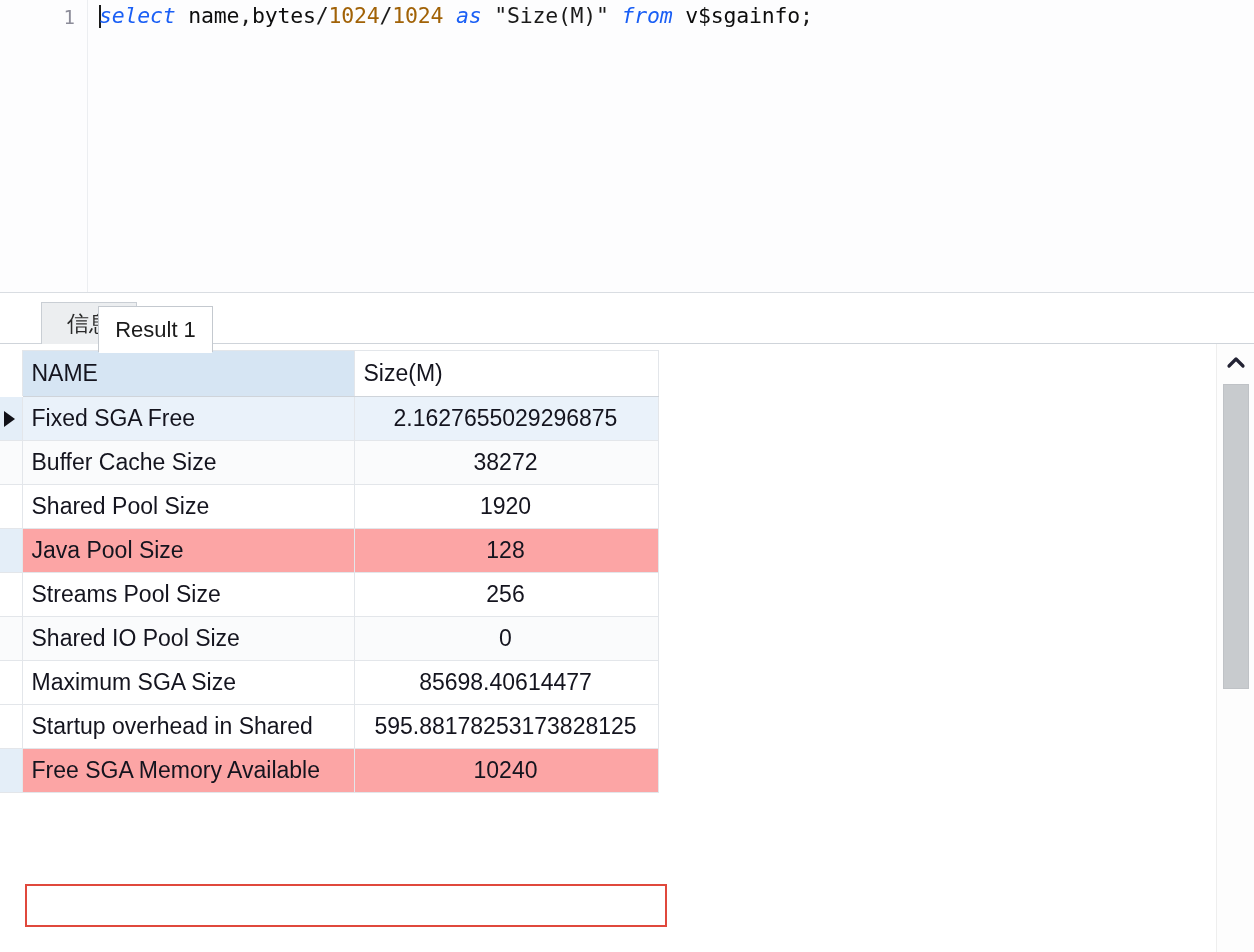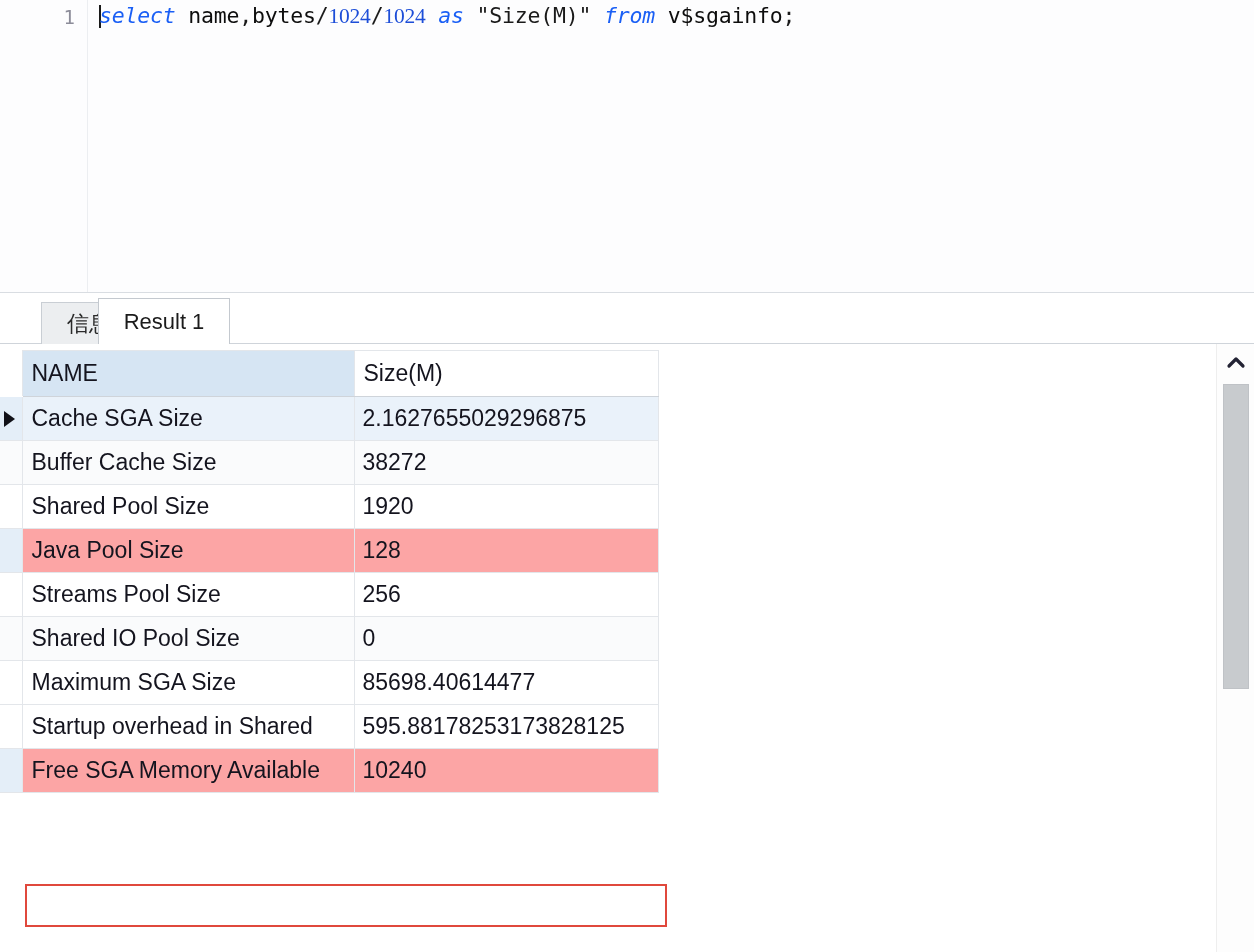--- a/index.html
+++ b/index.html
@@ -69,21 +69,21 @@
   }
   .caret {
     display: inline-block;
     width: 0;
     border-left: 2px solid #1a1a1a;
     height: 23px;
     vertical-align: -5px;
     margin-right: -2px;
   }
   .tok-kw { color: #1a5ff5; font-style: italic; }
-  .tok-num { color: #1d4ed8; font-family: Liberation Serif, serif; }
+  .tok-num { color: #a16207; }
   .tok-str { color: #1a1a1a; }
   .tok-id { color: #0d0d0d; }
   .tok-op { color: #1a1a1a; }
 
   
   .result-pane {
     position: absolute;
     left: 0;
     top: 294px;
     width: 1254px;
@@ -121,26 +121,26 @@
     width: 96px;
     top: 8px;
     height: 42px;
     background: #eceef0;
     border-color: #c9ced4;
     color: #2a2a2a;
     margin-left: 41px;
   }
   .tab.active {
     left: 98px;
-    width: 132px;
+    width: 115px;
     background: #ffffff;
     border-color: #c4c9cf;
     z-index: 3;
     height: 46px;
-    top: 4px;
+    top: 12px;
   }
   .tab.active::after {
     content: "";
     position: absolute;
     left: 0; right: 0;
     bottom: -1px;
     height: 2px;
     background: #ffffff;
   }
 
@@ -220,21 +220,21 @@
     border-top: 8px solid transparent;
     border-bottom: 8px solid transparent;
   }
 
   td.name {
     text-align: left;
     padding-left: 9px;
     background: #ffffff;
   }
   td.size {
-    text-align: left;
+    text-align: center;
     padding-right: 9px;
     background: #ffffff;
   }
   tr.alt td.name, tr.alt td.size { background: #fafbfc; }
   tr.selrow td.name, tr.selrow td.size { background: #eaf2fa; }
   tr.bluerow td.name, tr.bluerow td.size { background: #fca5a5; }
   tr.bluerow td.gut { background: #e4eef8; }
 
   
   .highlight-box {
@@ -313,21 +313,21 @@
             <th class="h-gut"></th>
             <th class="h-name">NAME</th>
             <th class="h-size">Size(M)</th>
           </tr>
         </thead>
         <tbody id="grid-body">
             <tr class="selrow">
               <td class="gut">
                 <div class="row-marker"></div>
               </td>
-              <td class="name">Cache SGA Size</td>
+              <td class="name">Fixed SGA Free</td>
               <td class="size">2.1627655029296875</td>
             </tr>
             <tr class="alt">
               <td class="gut"></td>
               <td class="name">Buffer Cache Size</td>
               <td class="size">38272</td>
             </tr>
             <tr class="">
               <td class="gut"></td>
               <td class="name">Shared Pool Size</td>

